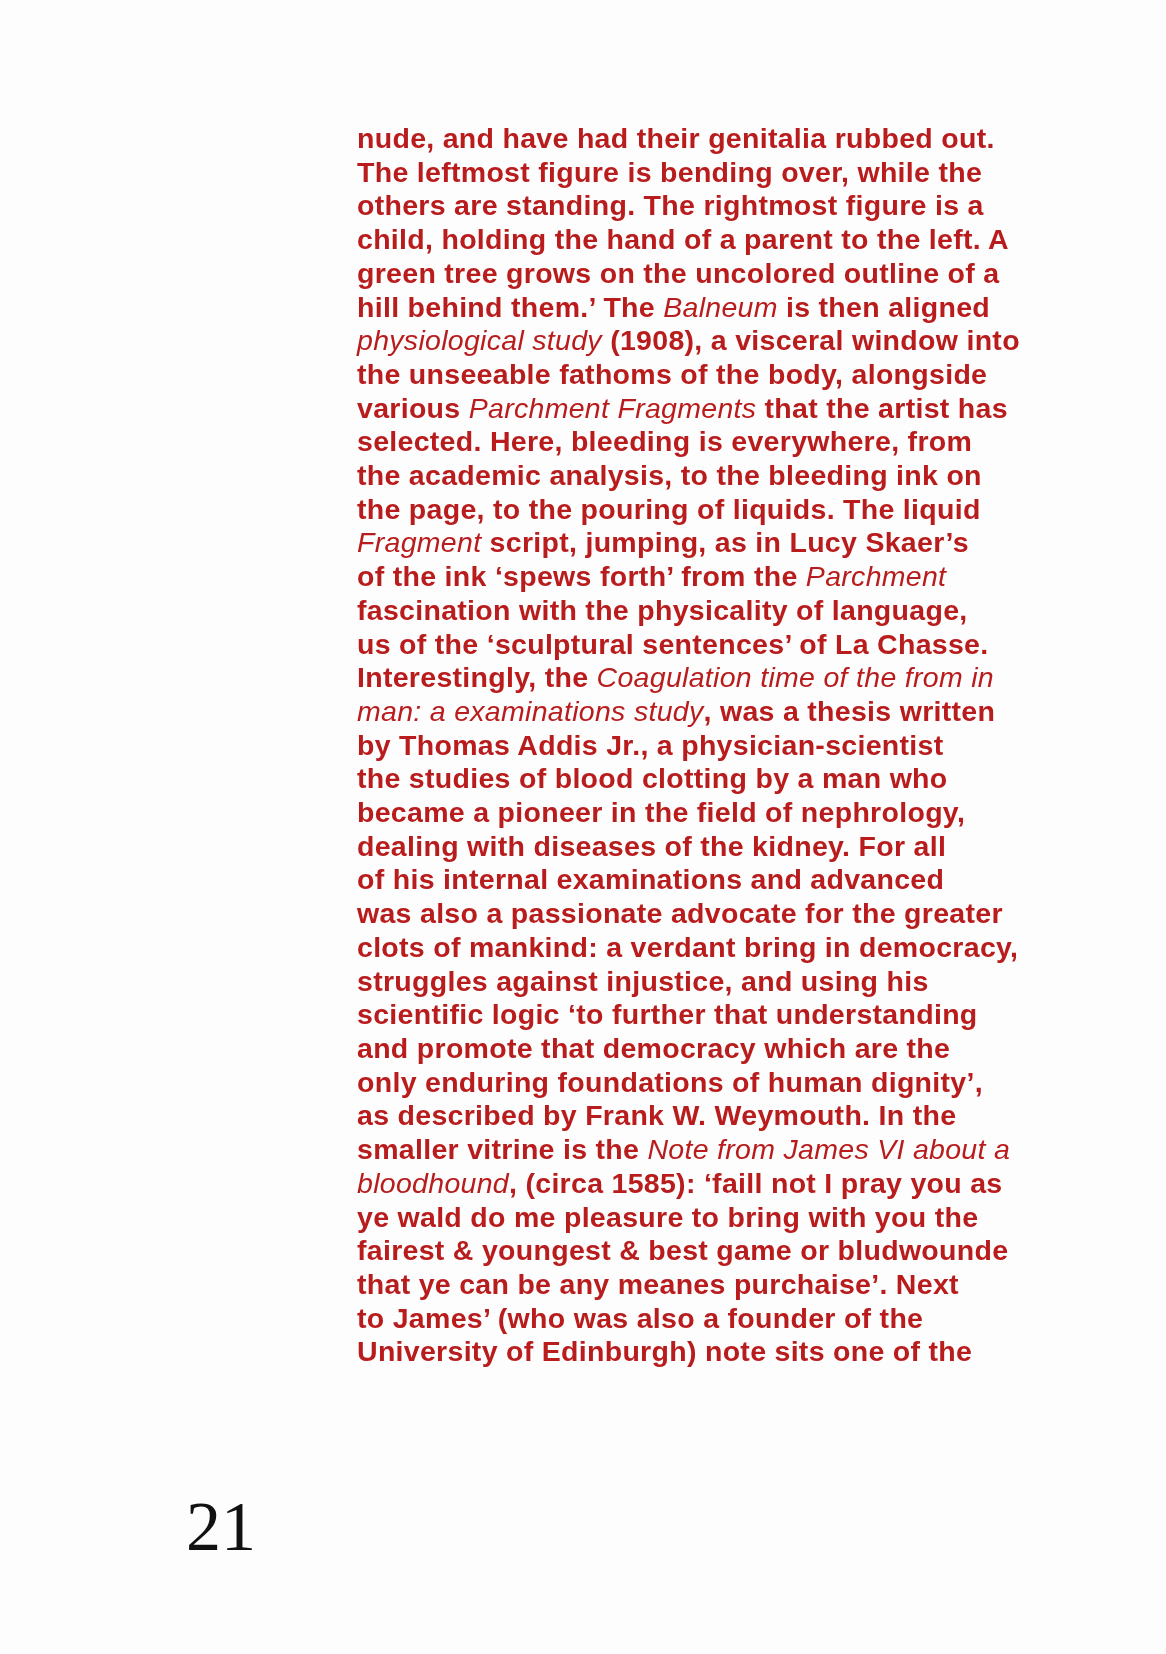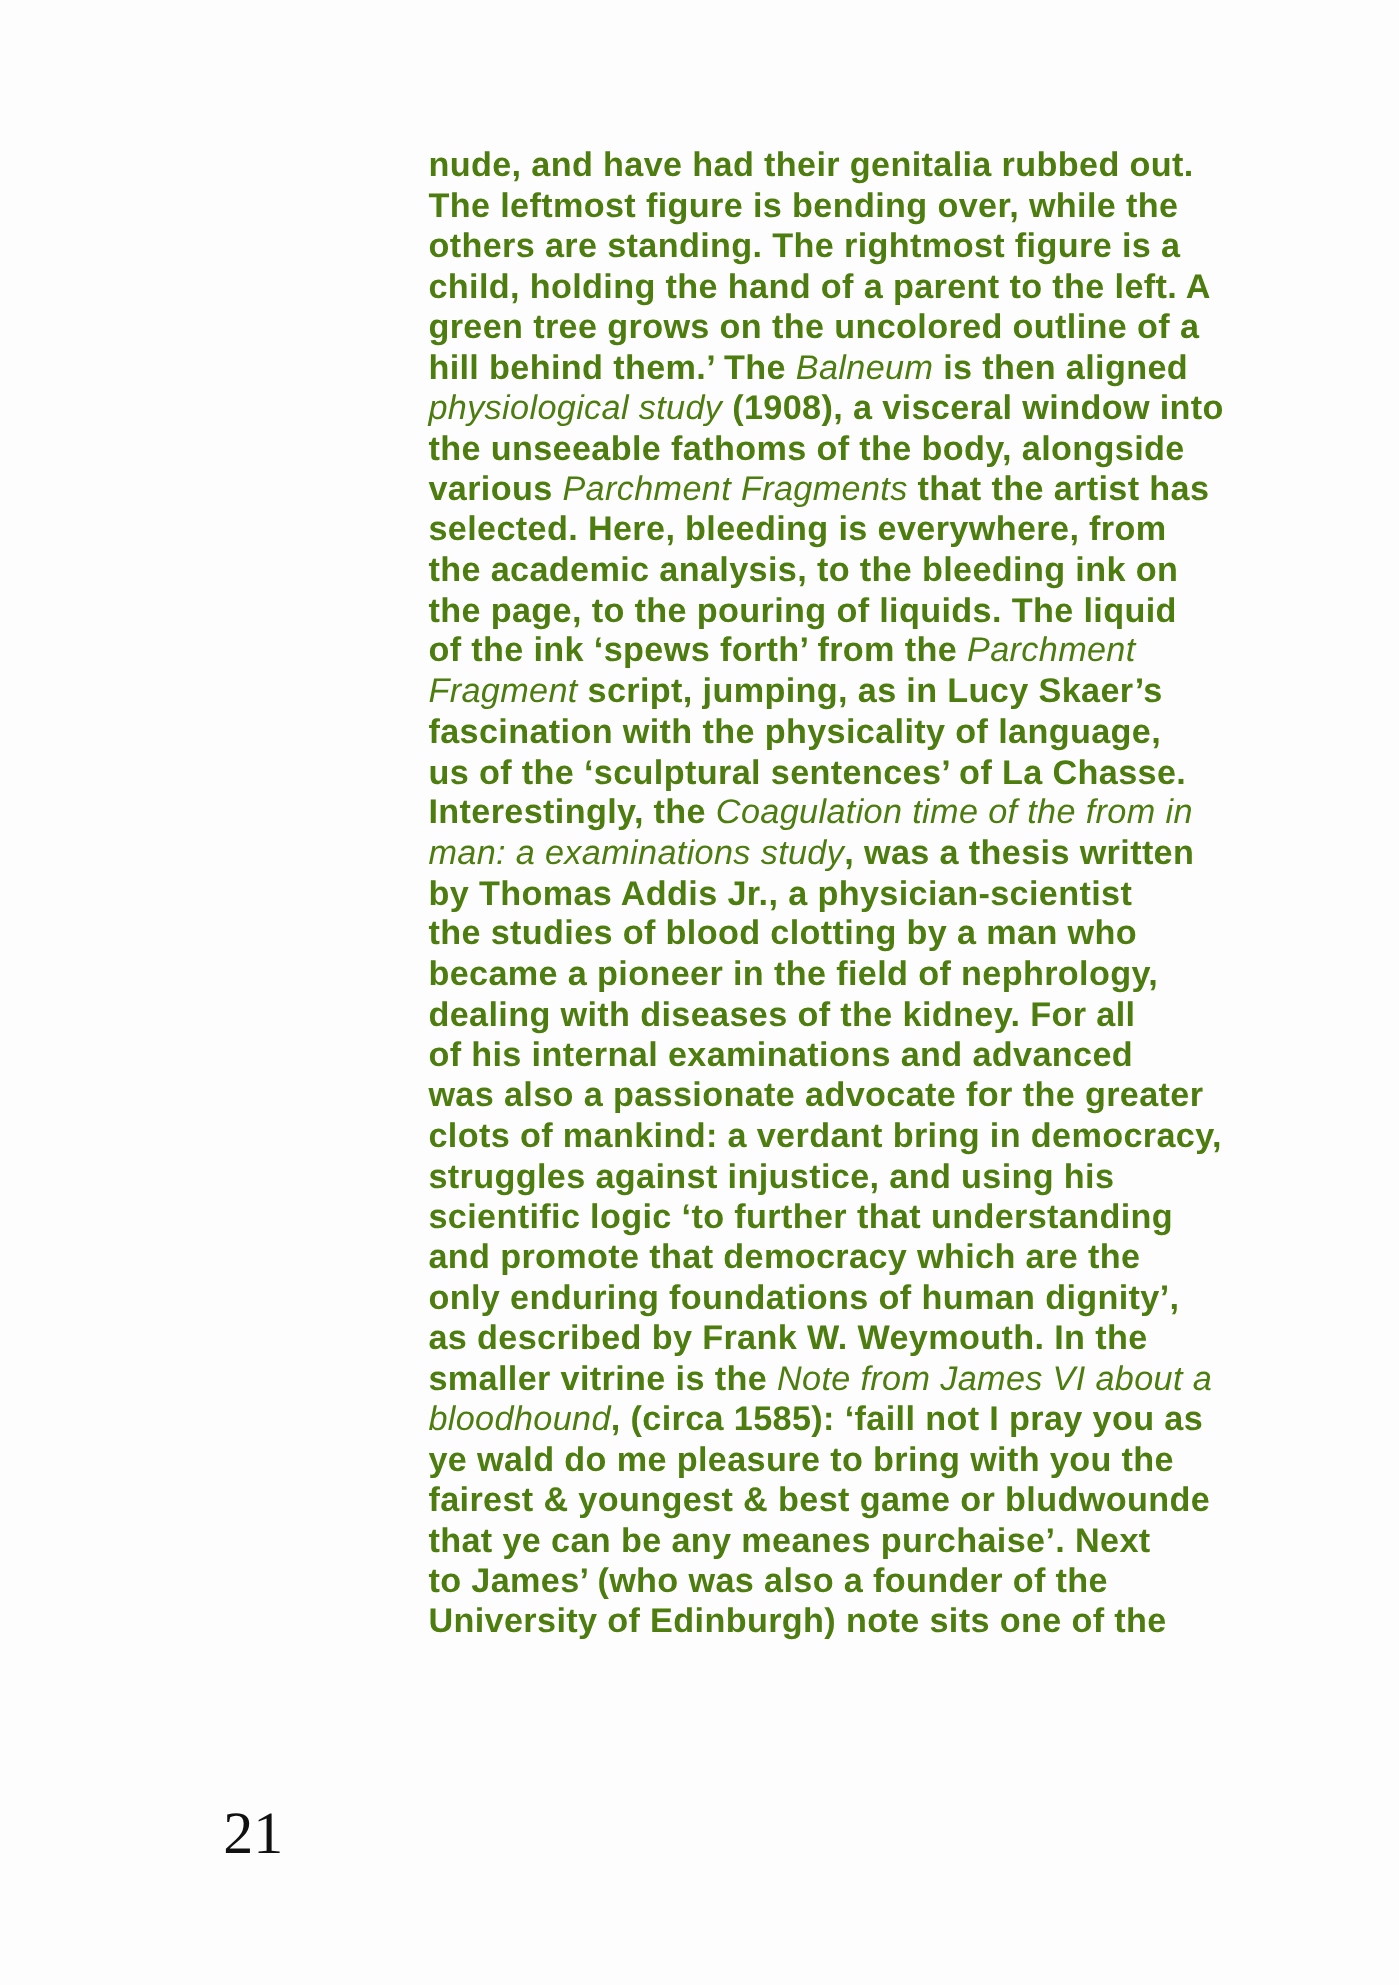--- a/index.html
+++ b/index.html
@@ -20,40 +20,40 @@
   }
   .body-text {
     position: absolute;
     left: 357px;
     top: 122px;
     width: 680px;
     font-family: "Liberation Sans", sans-serif;
     font-size: 28.5px;
     line-height: 33.7px;
     letter-spacing: 0.3px;
-    color: #4d7c0f;
+    color: #b91c1c;
   }
   .body-text .line {
     white-space: nowrap;
   }
   .bd {
     font-weight: 700;
     font-style: normal;
   }
   .it {
     font-weight: 400;
     font-style: italic;
   }
   .page-number {
     position: absolute;
     left: 186px;
     top: 1494px;
     font-family: "Liberation Serif", serif;
     font-weight: 400;
-    font-size: 50px;
+    font-size: 70px;
     line-height: 66px;
     color: #111111;
   }
 </style>
 </head>
 <body>
 
 <div class="page">
   <div class="body-text">
       <div class="line"><span class="bd">nude, and have had their genitalia rubbed out.</span></div>
@@ -61,22 +61,22 @@
       <div class="line"><span class="bd">others are standing. The rightmost figure is a</span></div>
       <div class="line"><span class="bd">child, holding the hand of a parent to the left. A</span></div>
       <div class="line"><span class="bd">green tree grows on the uncolored outline of a</span></div>
       <div class="line"><span class="bd">hill behind them.’ The </span><span class="it">Balneum</span><span class="bd"> is then aligned</span></div>
       <div class="line"><span class="it">physiological study</span><span class="bd"> (1908), a visceral window into</span></div>
       <div class="line"><span class="bd">the unseeable fathoms of the body, alongside</span></div>
       <div class="line"><span class="bd">various </span><span class="it">Parchment Fragments</span><span class="bd"> that the artist has</span></div>
       <div class="line"><span class="bd">selected. Here, bleeding is everywhere, from</span></div>
       <div class="line"><span class="bd">the academic analysis, to the bleeding ink on</span></div>
       <div class="line"><span class="bd">the page, to the pouring of liquids. The liquid</span></div>
+      <div class="line"><span class="it">Fragment</span><span class="bd"> script, jumping, as in Lucy Skaer’s</span></div>
       <div class="line"><span class="bd">of the ink ‘spews forth’ from the </span><span class="it">Parchment</span></div>
-      <div class="line"><span class="it">Fragment</span><span class="bd"> script, jumping, as in Lucy Skaer’s</span></div>
       <div class="line"><span class="bd">fascination with the physicality of language,</span></div>
       <div class="line"><span class="bd">us of the ‘sculptural sentences’ of La Chasse.</span></div>
       <div class="line"><span class="bd">Interestingly, the </span><span class="it">Coagulation time of the from in</span></div>
       <div class="line"><span class="it">man: a examinations study</span><span class="bd">, was a thesis written</span></div>
       <div class="line"><span class="bd">by Thomas Addis Jr., a physician-scientist</span></div>
       <div class="line"><span class="bd">the studies of blood clotting by a man who</span></div>
       <div class="line"><span class="bd">became a pioneer in the field of nephrology,</span></div>
       <div class="line"><span class="bd">dealing with diseases of the kidney. For all</span></div>
       <div class="line"><span class="bd">of his internal examinations and advanced</span></div>
       <div class="line"><span class="bd">was also a passionate advocate for the greater</span></div>

